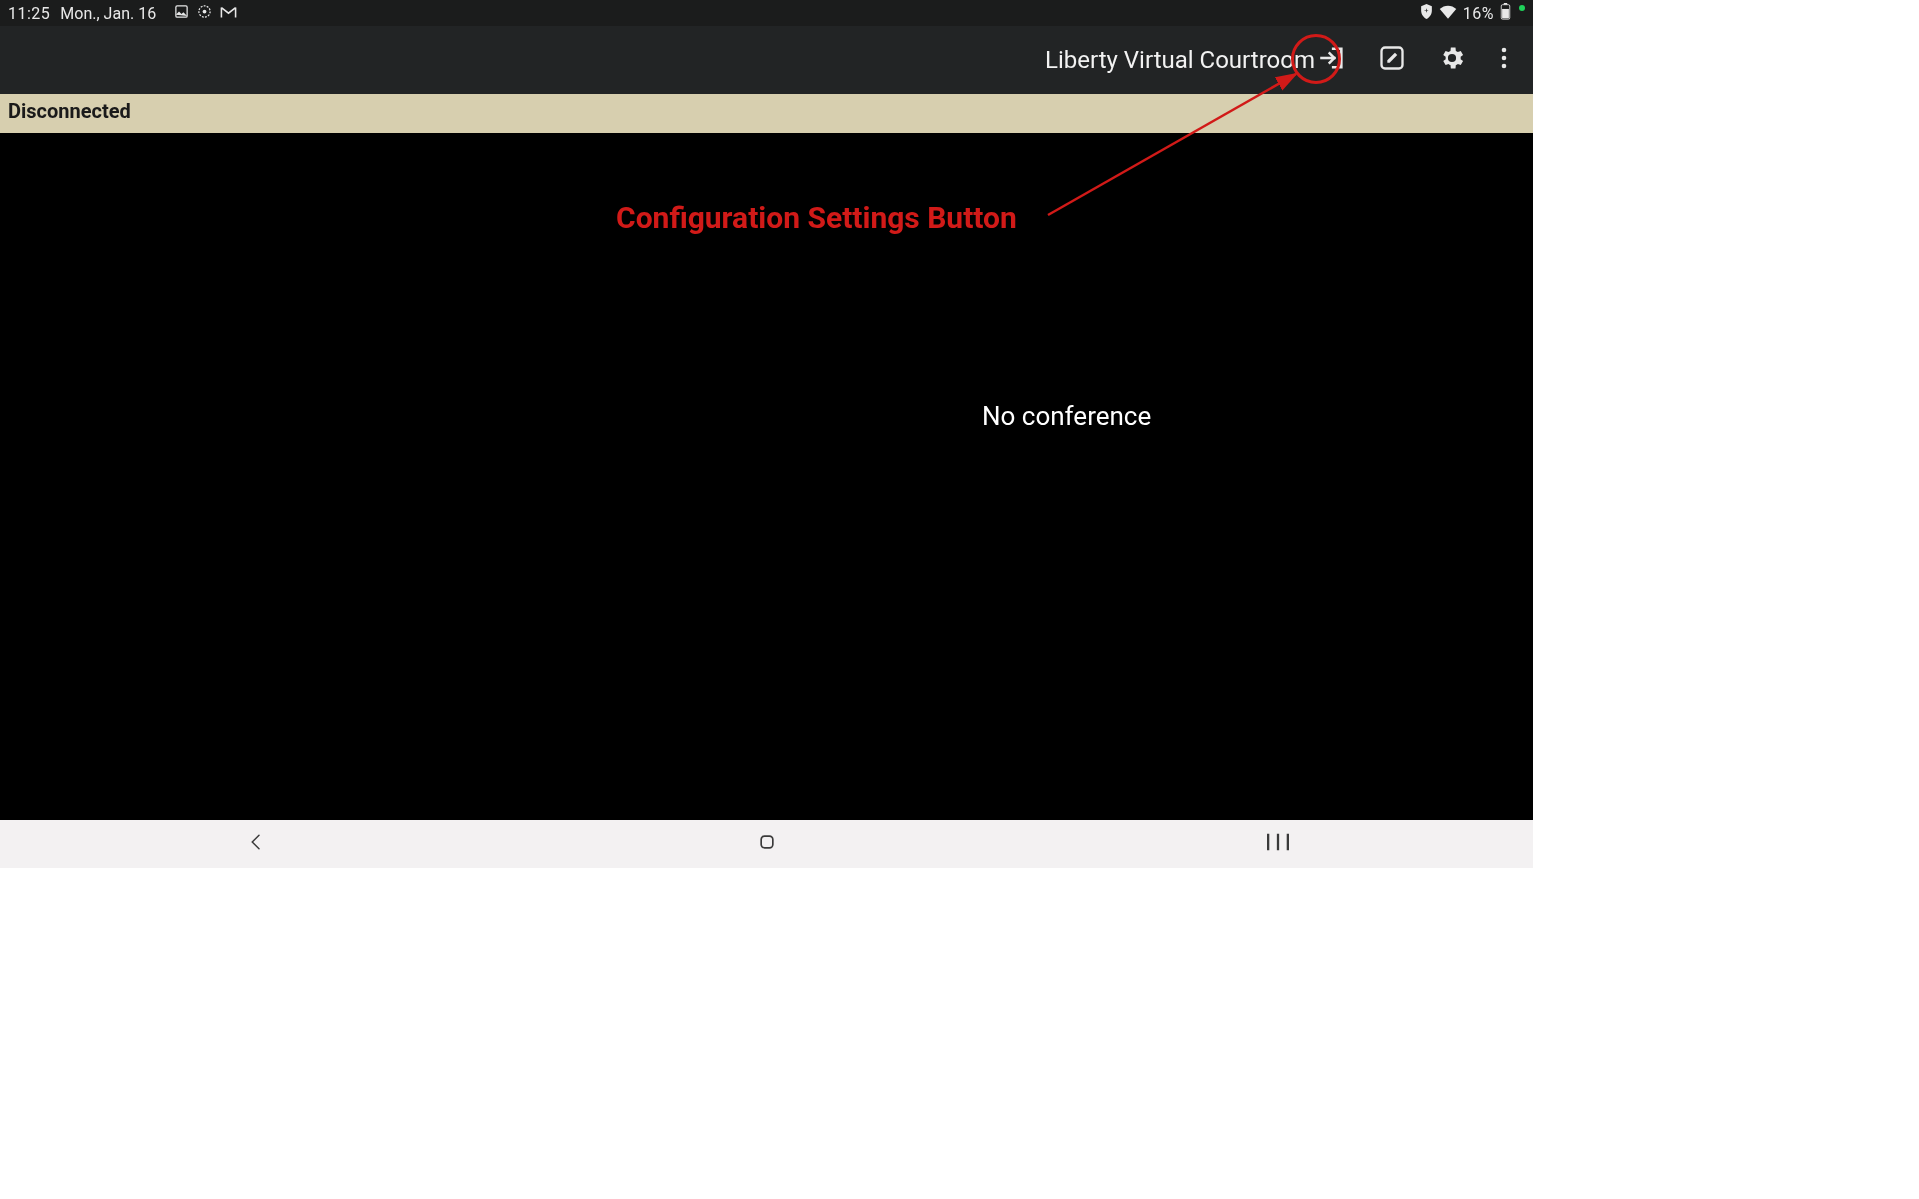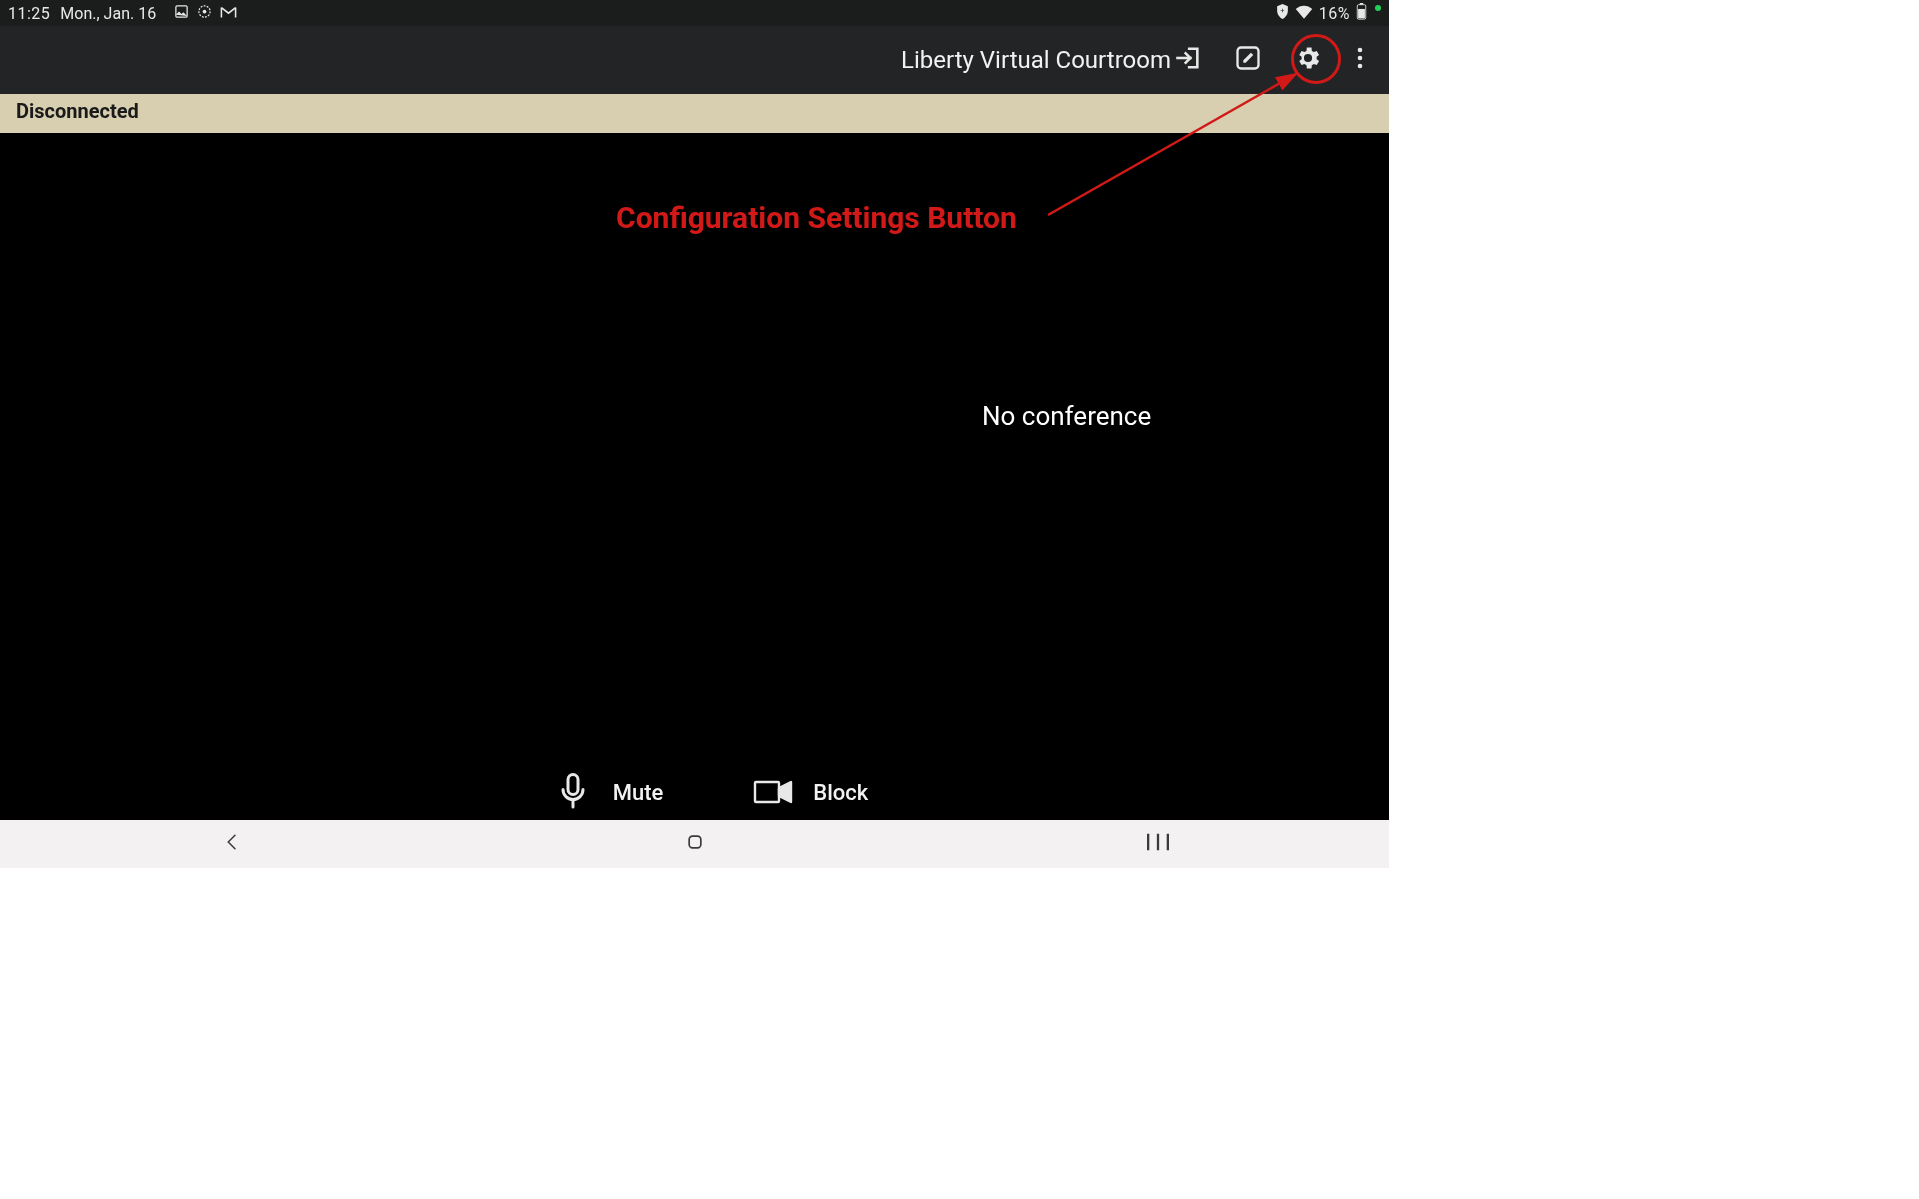--- a/index.html
+++ b/index.html
@@ -1,38 +1,38 @@
 <!DOCTYPE html>
 <html><head>
 <meta charset="utf-8">
 <style>
   * { box-sizing: border-box; margin: 0; padding: 0; }
   html, body { width: 1919px; height: 1199px; font-family: Roboto, Arial, sans-serif; background: #fff; overflow: hidden; }
   .root { display: flex; flex-direction: column; width: 100%; height: 100%; }
 
-  .screenshot { width: 1389px; height: 868px; position: relative; display: flex; flex-direction: column; background: #000; }
+  .screenshot { width: 1533px; height: 868px; position: relative; display: flex; flex-direction: column; background: #000; }
 
   
   .status-bar { height: 26px; background: #1b1c1c; color: #e8e8e8; display: flex; align-items: center; justify-content: space-between; padding: 0 8px; font-size: 16px; }
   .status-left { display: flex; align-items: center; gap: 10px; }
   .status-left .time { letter-spacing: 0.5px; }
   .status-left .date { }
   .status-ic { display: inline-flex; align-items: center; gap: 8px; margin-left: 8px; }
   .status-right { display: flex; align-items: center; gap: 6px; }
   .status-right .pct { letter-spacing: 0.5px; }
   .green-dot { width: 6px; height: 6px; border-radius: 50%; background: #1fd15a; margin-left: 2px; margin-bottom: 10px; }
 
   
   .app-bar { height: 68px; background: #222425; color: #f2f2f2; display: flex; align-items: center; justify-content: flex-end; padding: 0 20px; }
   .app-title { font-size: 24px; font-weight: 400; }
   .app-actions { display: flex; align-items: center; gap: 26px; position: relative; }
   .ic-btn { width: 34px; height: 34px; display: flex; align-items: center; justify-content: center; color: #e8e8e8; cursor: pointer; }
 
   
-  .banner { height: 39px; background: #d7cfaf; color: #1a1a1a; font-size: 20px; font-weight: 700; padding: 5px 16px; }
+  .banner { height: 39px; background: #d7cfaf; color: #1a1a1a; font-size: 20px; font-weight: 700; padding: 5px 8px; }
 
   
   .main { flex: 1; background: #000; position: relative; margin-left: 32px; }
   .no-conf { position: absolute; left: 950px; top: 268px; color: #fff; font-size: 26px; }
 
   
   .anno-text { position: absolute; left: 616px; top: 200px; color: #d11a18; font-size: 30px; font-weight: 700; }
   .anno-circle { position: absolute; left: 1291px; top: 34px; width: 50px; height: 50px; border: 3px solid #d11a18; border-radius: 50%; pointer-events: none; }
   .anno-svg { position: absolute; left: 0; top: 0; pointer-events: none; }
 
@@ -142,42 +142,20 @@
       </div>
     </div>
 
     <div class="banner">
       <span>Disconnected</span>
     </div>
 
     <div class="main">
       <div class="no-conf">No conference</div>
 
-      <div class="action-row">
-        <div class="action">
-          <span class="icn">
-            <svg width="30" height="40" viewBox="0 0 24 32" fill="none" stroke="#e8e8e8" stroke-width="2.4" stroke-linecap="round">
-                <rect x="8" y="2" width="8" height="16" rx="4"></rect>
-                <path d="M4 14a8 8 0 0016 0"></path>
-                <path d="M12 22v6"></path>
-              </svg>
-          </span>
-          <span class="lbl">Mute</span>
-        </div>
-        <div style="width:30px;"></div>
-        <div class="action">
-          <span class="icn">
-            <svg width="44" height="30" viewBox="0 0 40 26" fill="none" stroke="#e8e8e8" stroke-width="2.4" stroke-linejoin="round">
-                <rect x="2" y="3" width="24" height="20" rx="1"></rect>
-                <path d="M26 9l12-6v20l-12-6z" fill="#e8e8e8"></path>
-              </svg>
-          </span>
-          <span class="lbl">Block</span>
-        </div>
-      </div>
     </div>
 
     <div class="nav-bar">
       <div class="nav">
         <span>
           <svg width="18" height="18" viewBox="0 0 24 24" fill="none" stroke="#3a3a3a" stroke-width="2" stroke-linecap="round">
               <path d="M16 3L7 12l9 9"></path>
             </svg>
         </span>
       </div>

